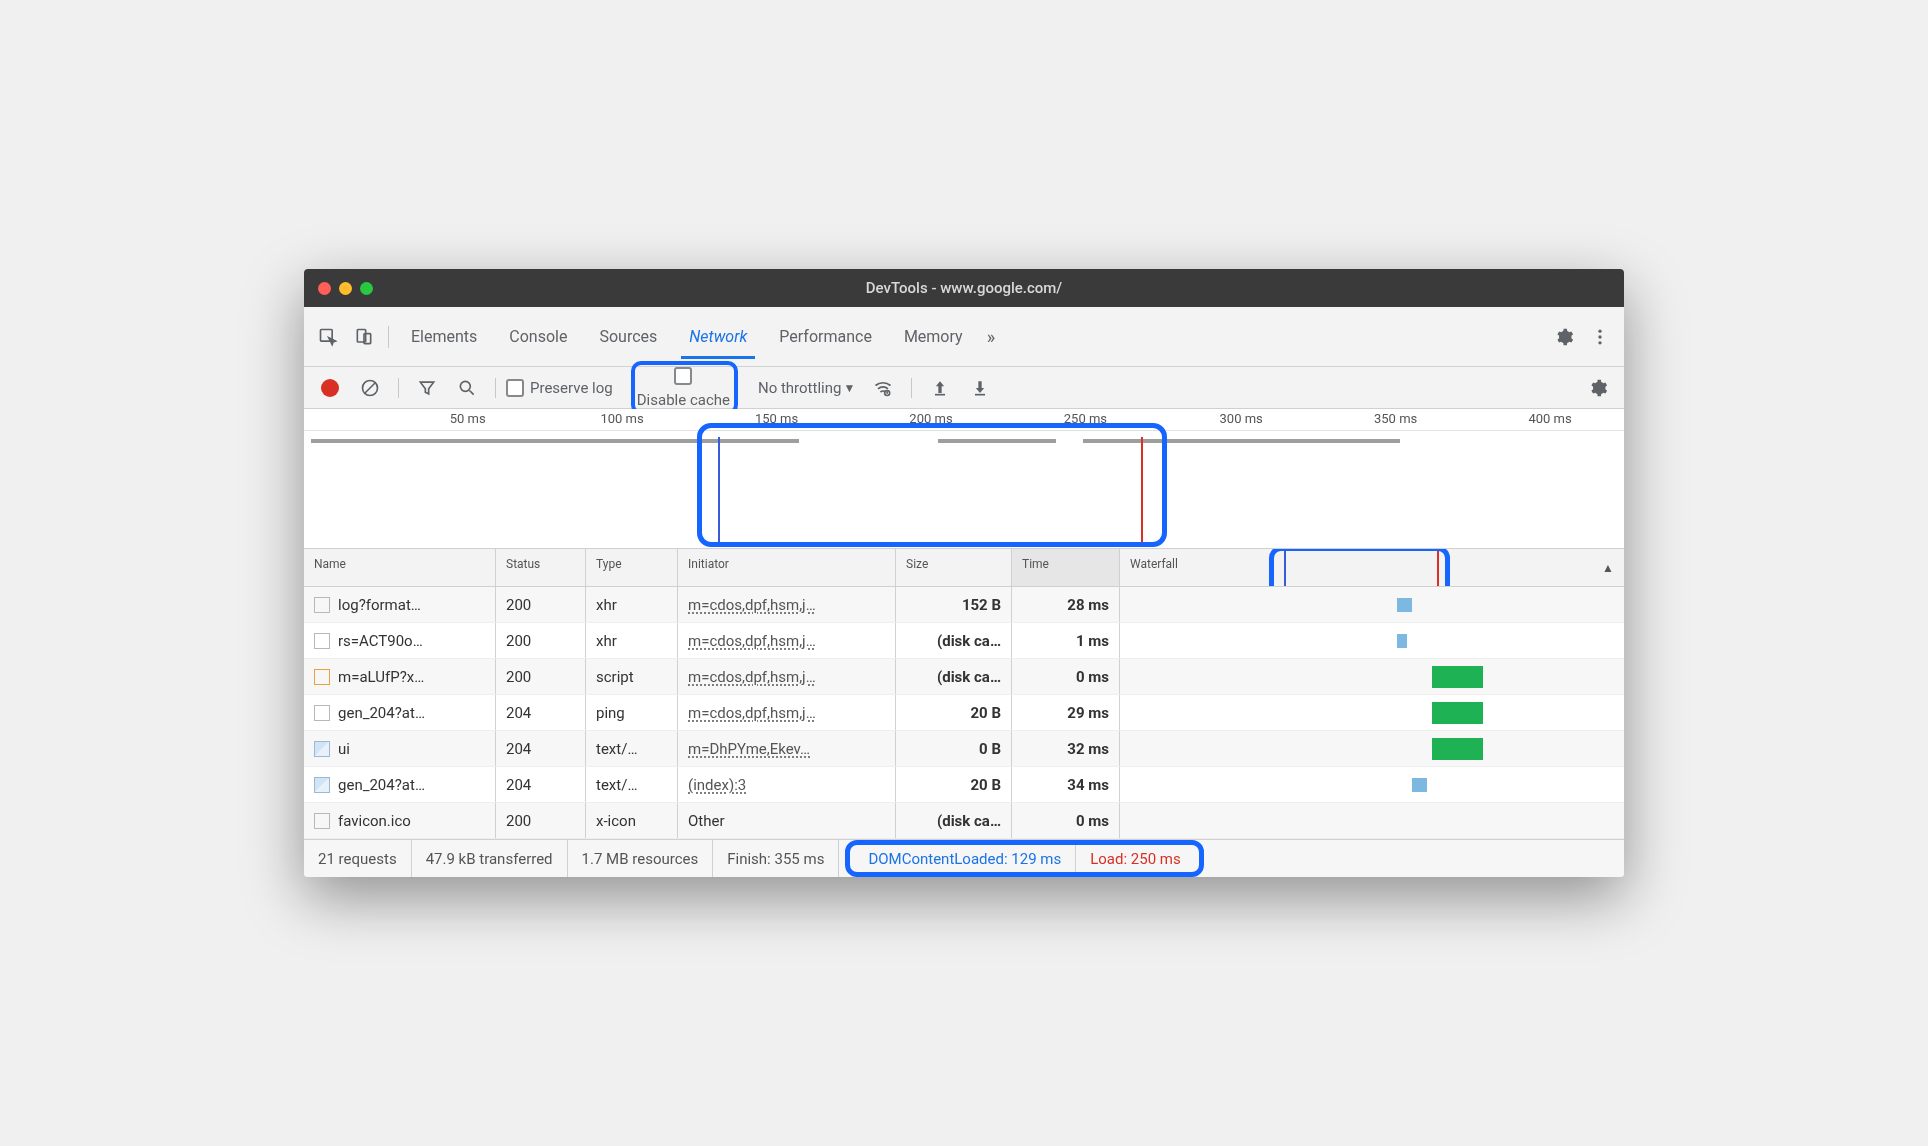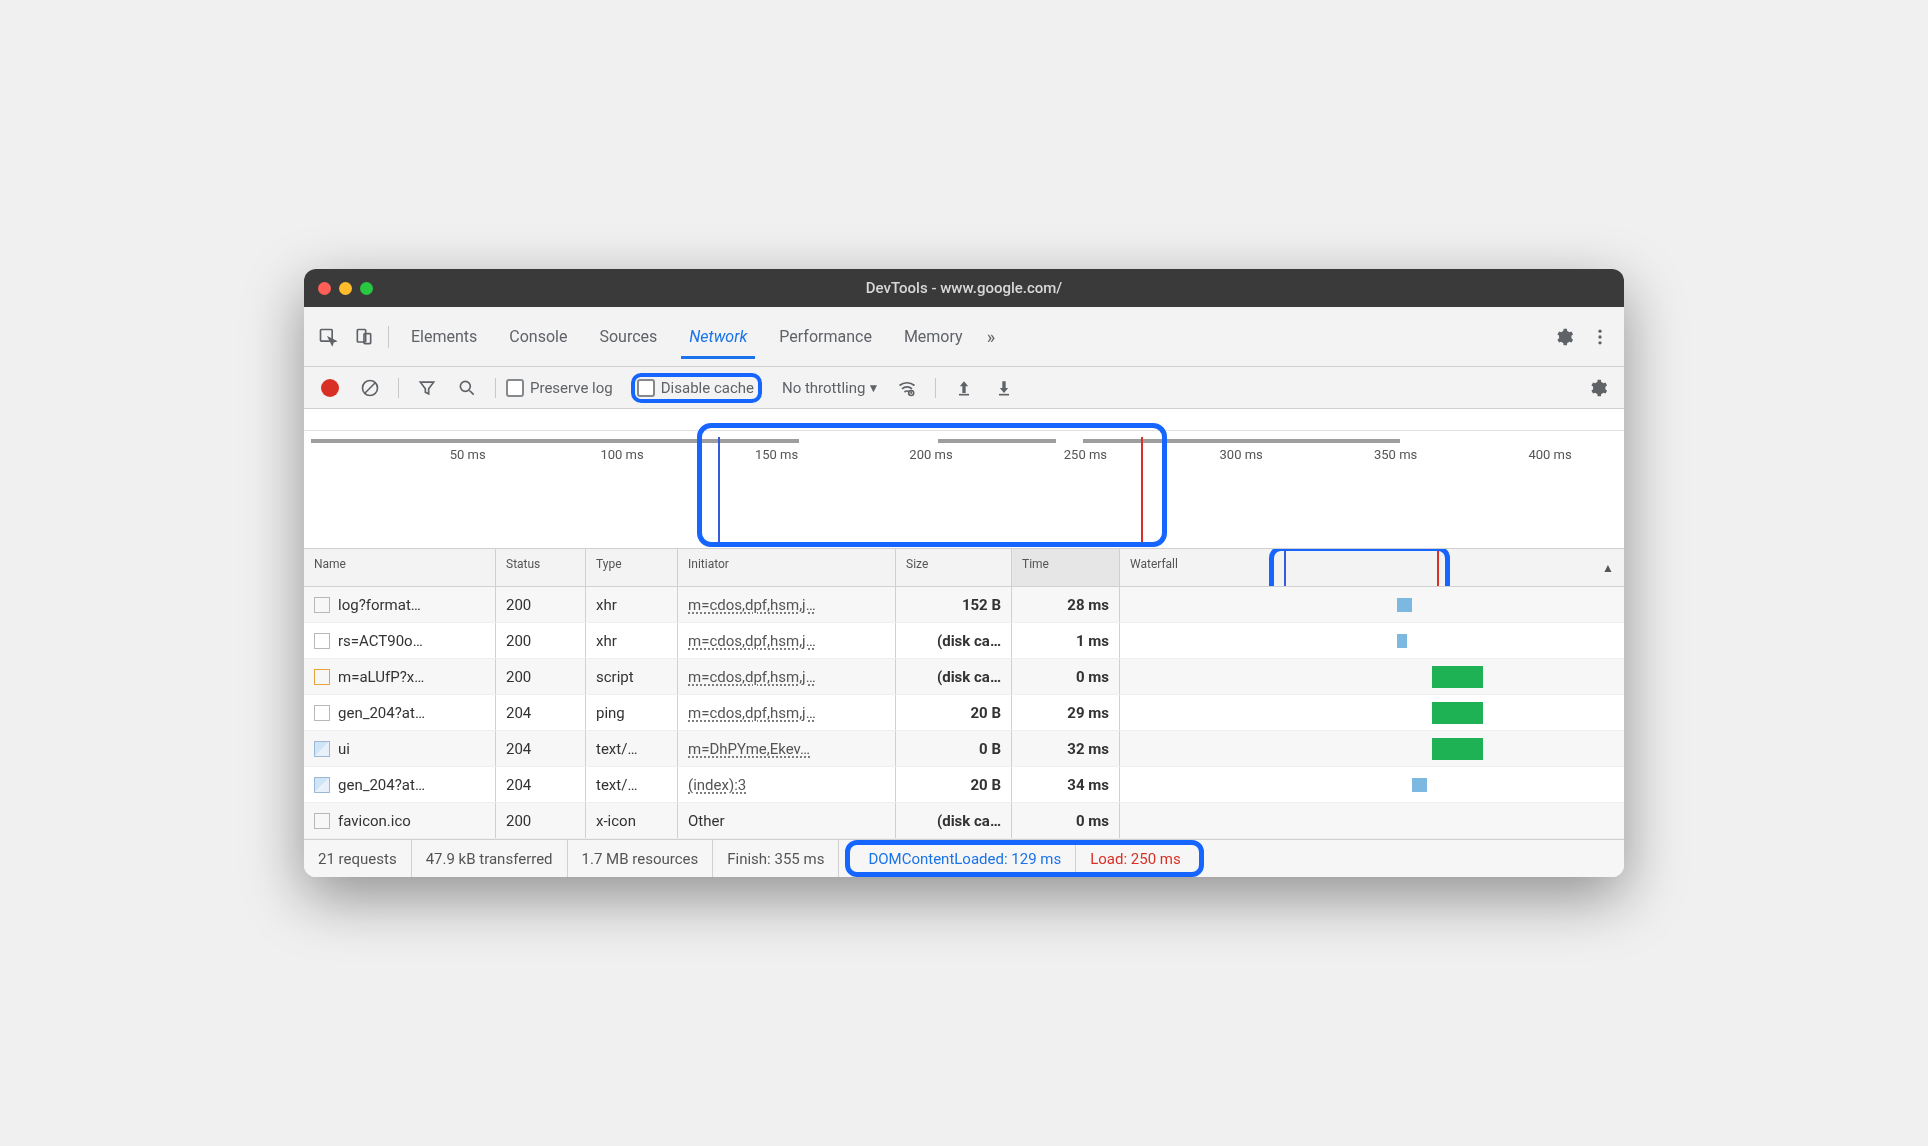--- a/index.html
+++ b/index.html
@@ -8,21 +8,21 @@
     background: #f0f0f0;
     display: flex;
     justify-content: center;
     align-items: center;
     min-height: 100vh;
     padding: 40px;
   }
   .window {
     width: 1320px;
     background: #fff;
-    border-radius: 12px;
+    border-radius: 4px;
     box-shadow: 0 20px 60px rgba(0,0,0,0.4);
     overflow: hidden;
   }
   .titlebar {
     background: #3a3a3a;
     height: 38px;
     display: flex;
     align-items: center;
     padding: 0 14px;
     position: relative;
@@ -118,20 +118,21 @@
     display: flex;
     align-items: center;
     gap: 6px;
     font-size: 15px;
     color: #5f6368;
   }
   .checkbox-wrap.hl {
     border: 4px solid #1665ff;
     border-radius: 10px;
     padding: 2px 4px 2px 2px;
+    flex-direction: column;
   }
   .chk {
     width: 18px;
     height: 18px;
     border: 2px solid #86898c;
     border-radius: 3px;
     background: #fff;
   }
   .throttle {
     display: flex;
@@ -153,21 +154,20 @@
     height: 22px;
     border-bottom: 1px solid #e2e2e2;
     position: relative;
     font-size: 13px;
     color: #555;
   }
   .ruler-tick {
     position: absolute;
     top: 2px;
     transform: translateX(-50%);
-    margin-top: 36px;
   }
   .ov-hl {
     position: absolute;
     border: 5px solid #1665ff;
     border-radius: 14px;
     pointer-events: none;
   }
   .ov-line {
     position: absolute;
     top: 28px;

